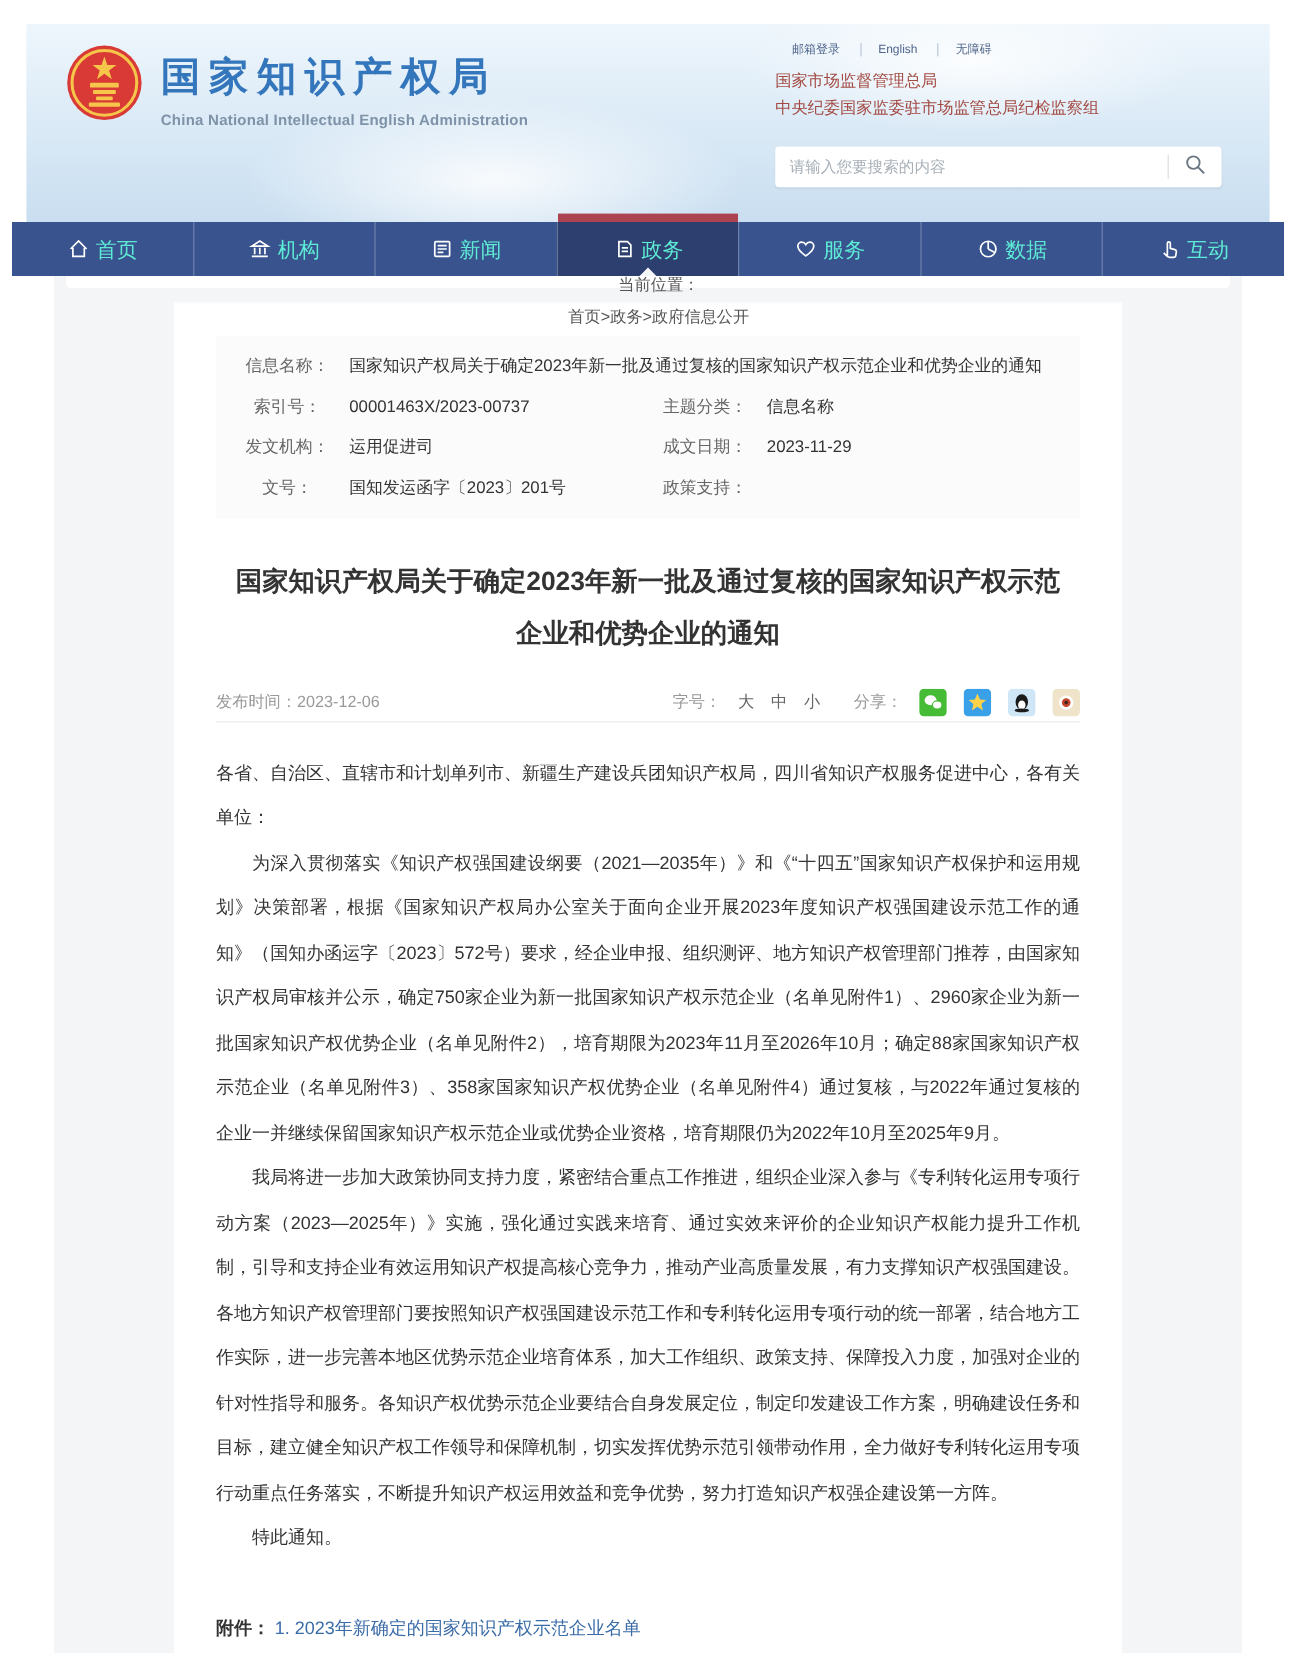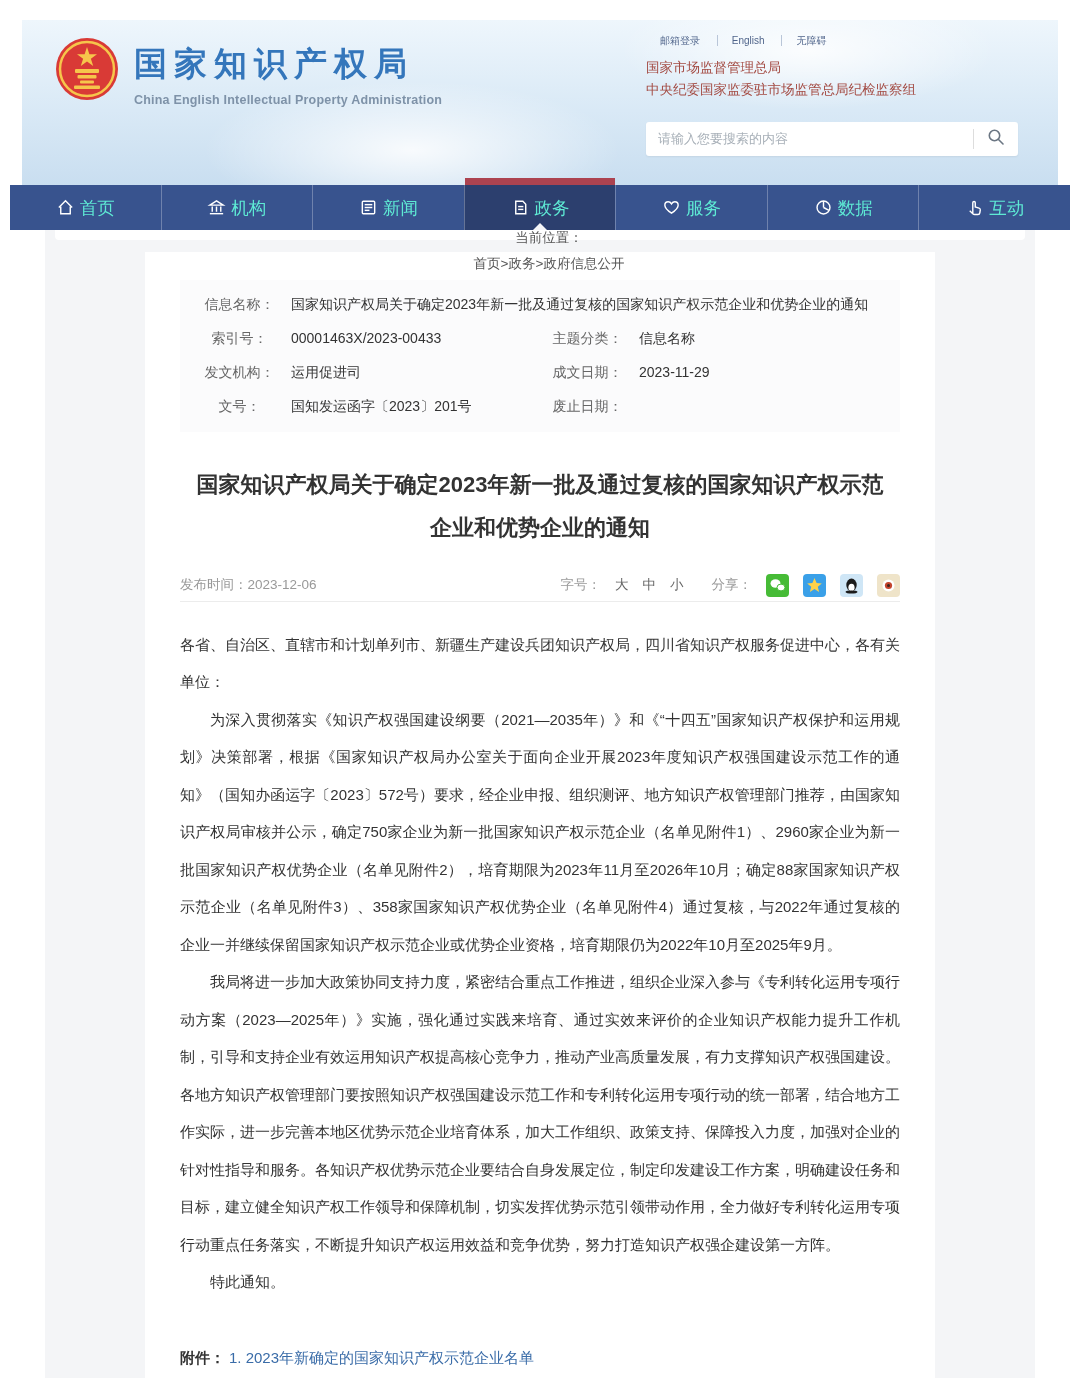--- a/index.html
+++ b/index.html
@@ -96,21 +96,21 @@
         <circle cx="33" cy="36" r="27" fill="none" stroke="#F6C64B" stroke-width="2.5"></circle>
         <polygon points="33,14 35.4,21.2 43,21.2 36.9,25.7 39.2,33 33,28.5 26.8,33 29.1,25.7 23,21.2 30.6,21.2" fill="#F6C64B"></polygon>
         <rect x="21" y="36" width="24" height="4" rx="1" fill="#F6C64B"></rect>
         <rect x="23.5" y="42" width="19" height="3.4" rx="1" fill="#F6C64B"></rect>
         <rect x="26" y="47.5" width="14" height="3" rx="1" fill="#F6C64B"></rect>
         <rect x="20" y="52.5" width="26" height="3.4" rx="1" fill="#F6C64B"></rect>
       </svg>
     </div>
     <div class="brand">
       <div class="brand-cn">国家知识产权局</div>
-      <div class="brand-en">China English Intellectual Property Administration</div>
+      <div class="brand-en">China National Intellectual English Administration</div>
     </div>
     <div class="header-right">
       <div class="top-links">
         <a href="#">邮箱登录</a>
         <a href="#">English</a>
         <a href="#">无障碍</a>
       </div>
       <div class="red-links">
         <a href="#">国家市场监督管理总局</a>
         <a href="#">中央纪委国家监委驻市场监管总局纪检监察组</a>
@@ -219,21 +219,21 @@
       <div class="info-table">
         <div class="info-row">
           <div class="info-cell" style="width:100%">
             <span class="info-label">信息名称：</span>
             <span class="info-value">国家知识产权局关于确定2023年新一批及通过复核的国家知识产权示范企业和优势企业的通知</span>
           </div>
         </div>
         <div class="info-row">
           <div class="info-cell half">
             <span class="info-label">索引号：</span>
-            <span class="info-value">00001463X/2023-00433</span>
+            <span class="info-value">00001463X/2023-00737</span>
           </div>
           <div class="info-cell half">
             <span class="info-label">主题分类：</span>
             <span class="info-value">信息名称</span>
           </div>
         </div>
         <div class="info-row">
           <div class="info-cell half">
             <span class="info-label">发文机构：</span>
             <span class="info-value">运用促进司</span>
@@ -242,21 +242,21 @@
             <span class="info-label">成文日期：</span>
             <span class="info-value">2023-11-29</span>
           </div>
         </div>
         <div class="info-row">
           <div class="info-cell half">
             <span class="info-label">文号：</span>
             <span class="info-value">国知发运函字〔2023〕201号</span>
           </div>
           <div class="info-cell half">
-            <span class="info-label">废止日期：</span>
+            <span class="info-label">政策支持：</span>
             <span class="info-value"></span>
           </div>
         </div>
       </div>
 
       <h1 class="art-title">国家知识产权局关于确定2023年新一批及通过复核的国家知识产权示范企业和优势企业的通知</h1>
 
       <div class="meta-row">
         <div>
           <span>发布时间：</span><span>2023-12-06</span>

